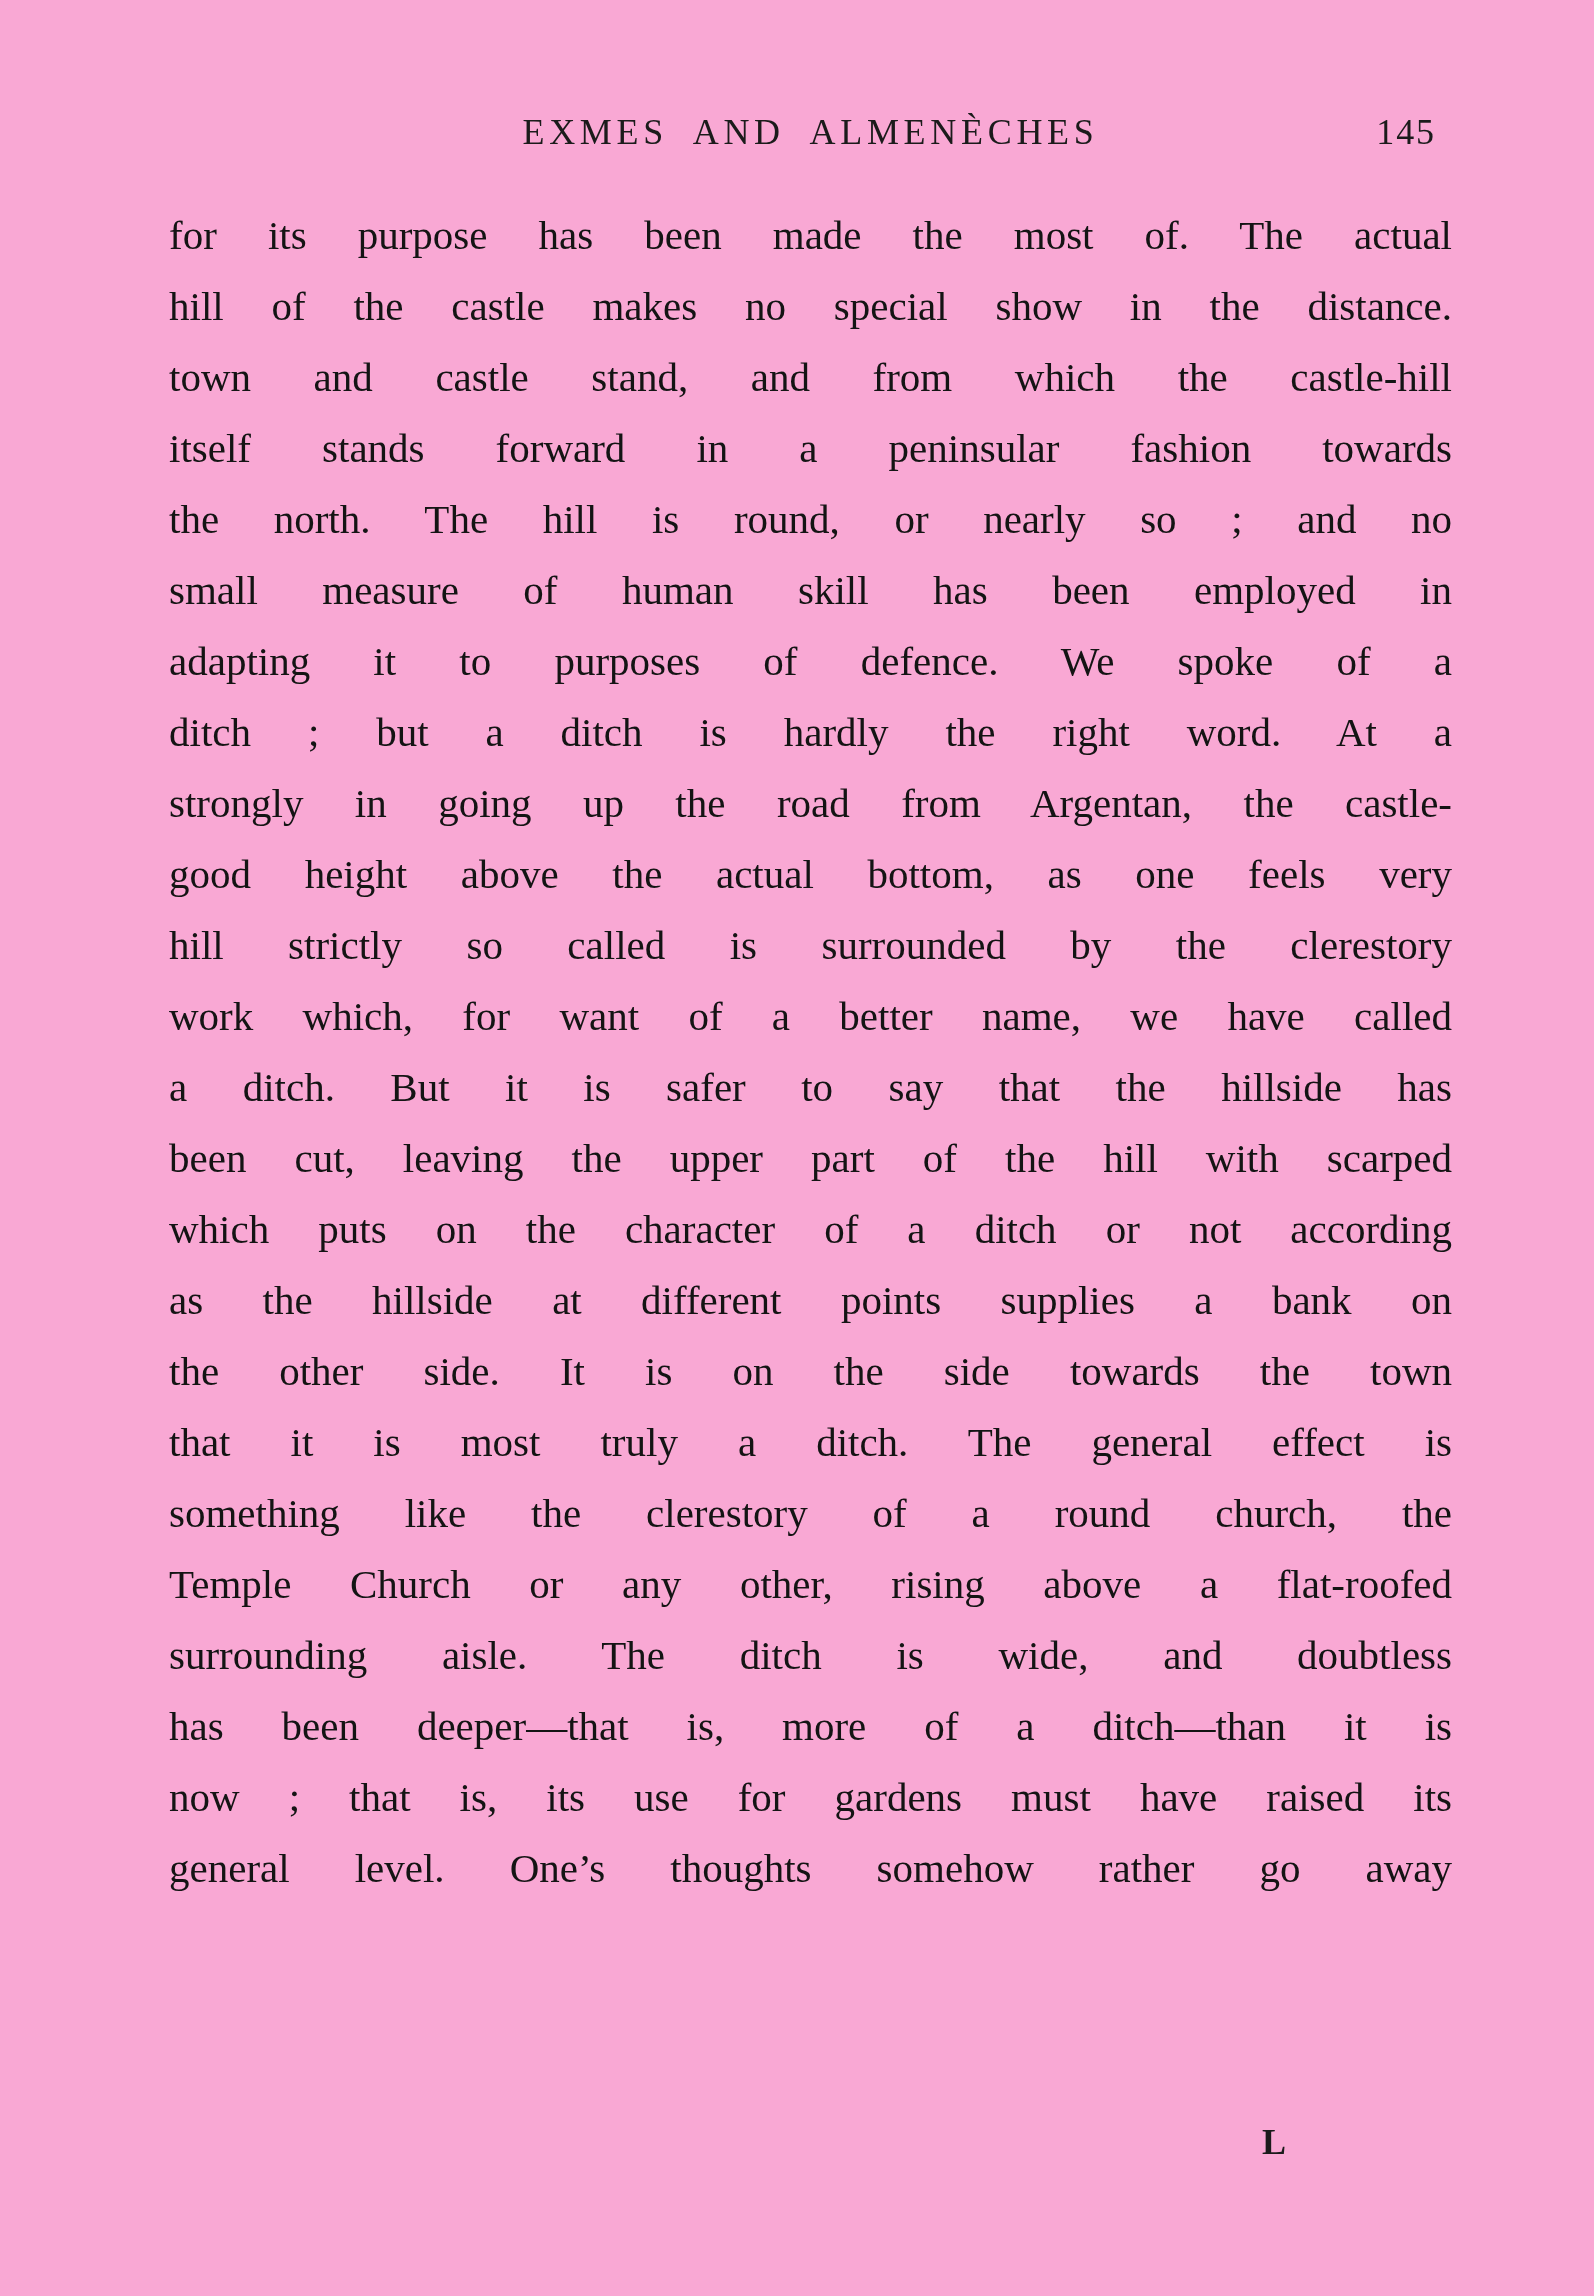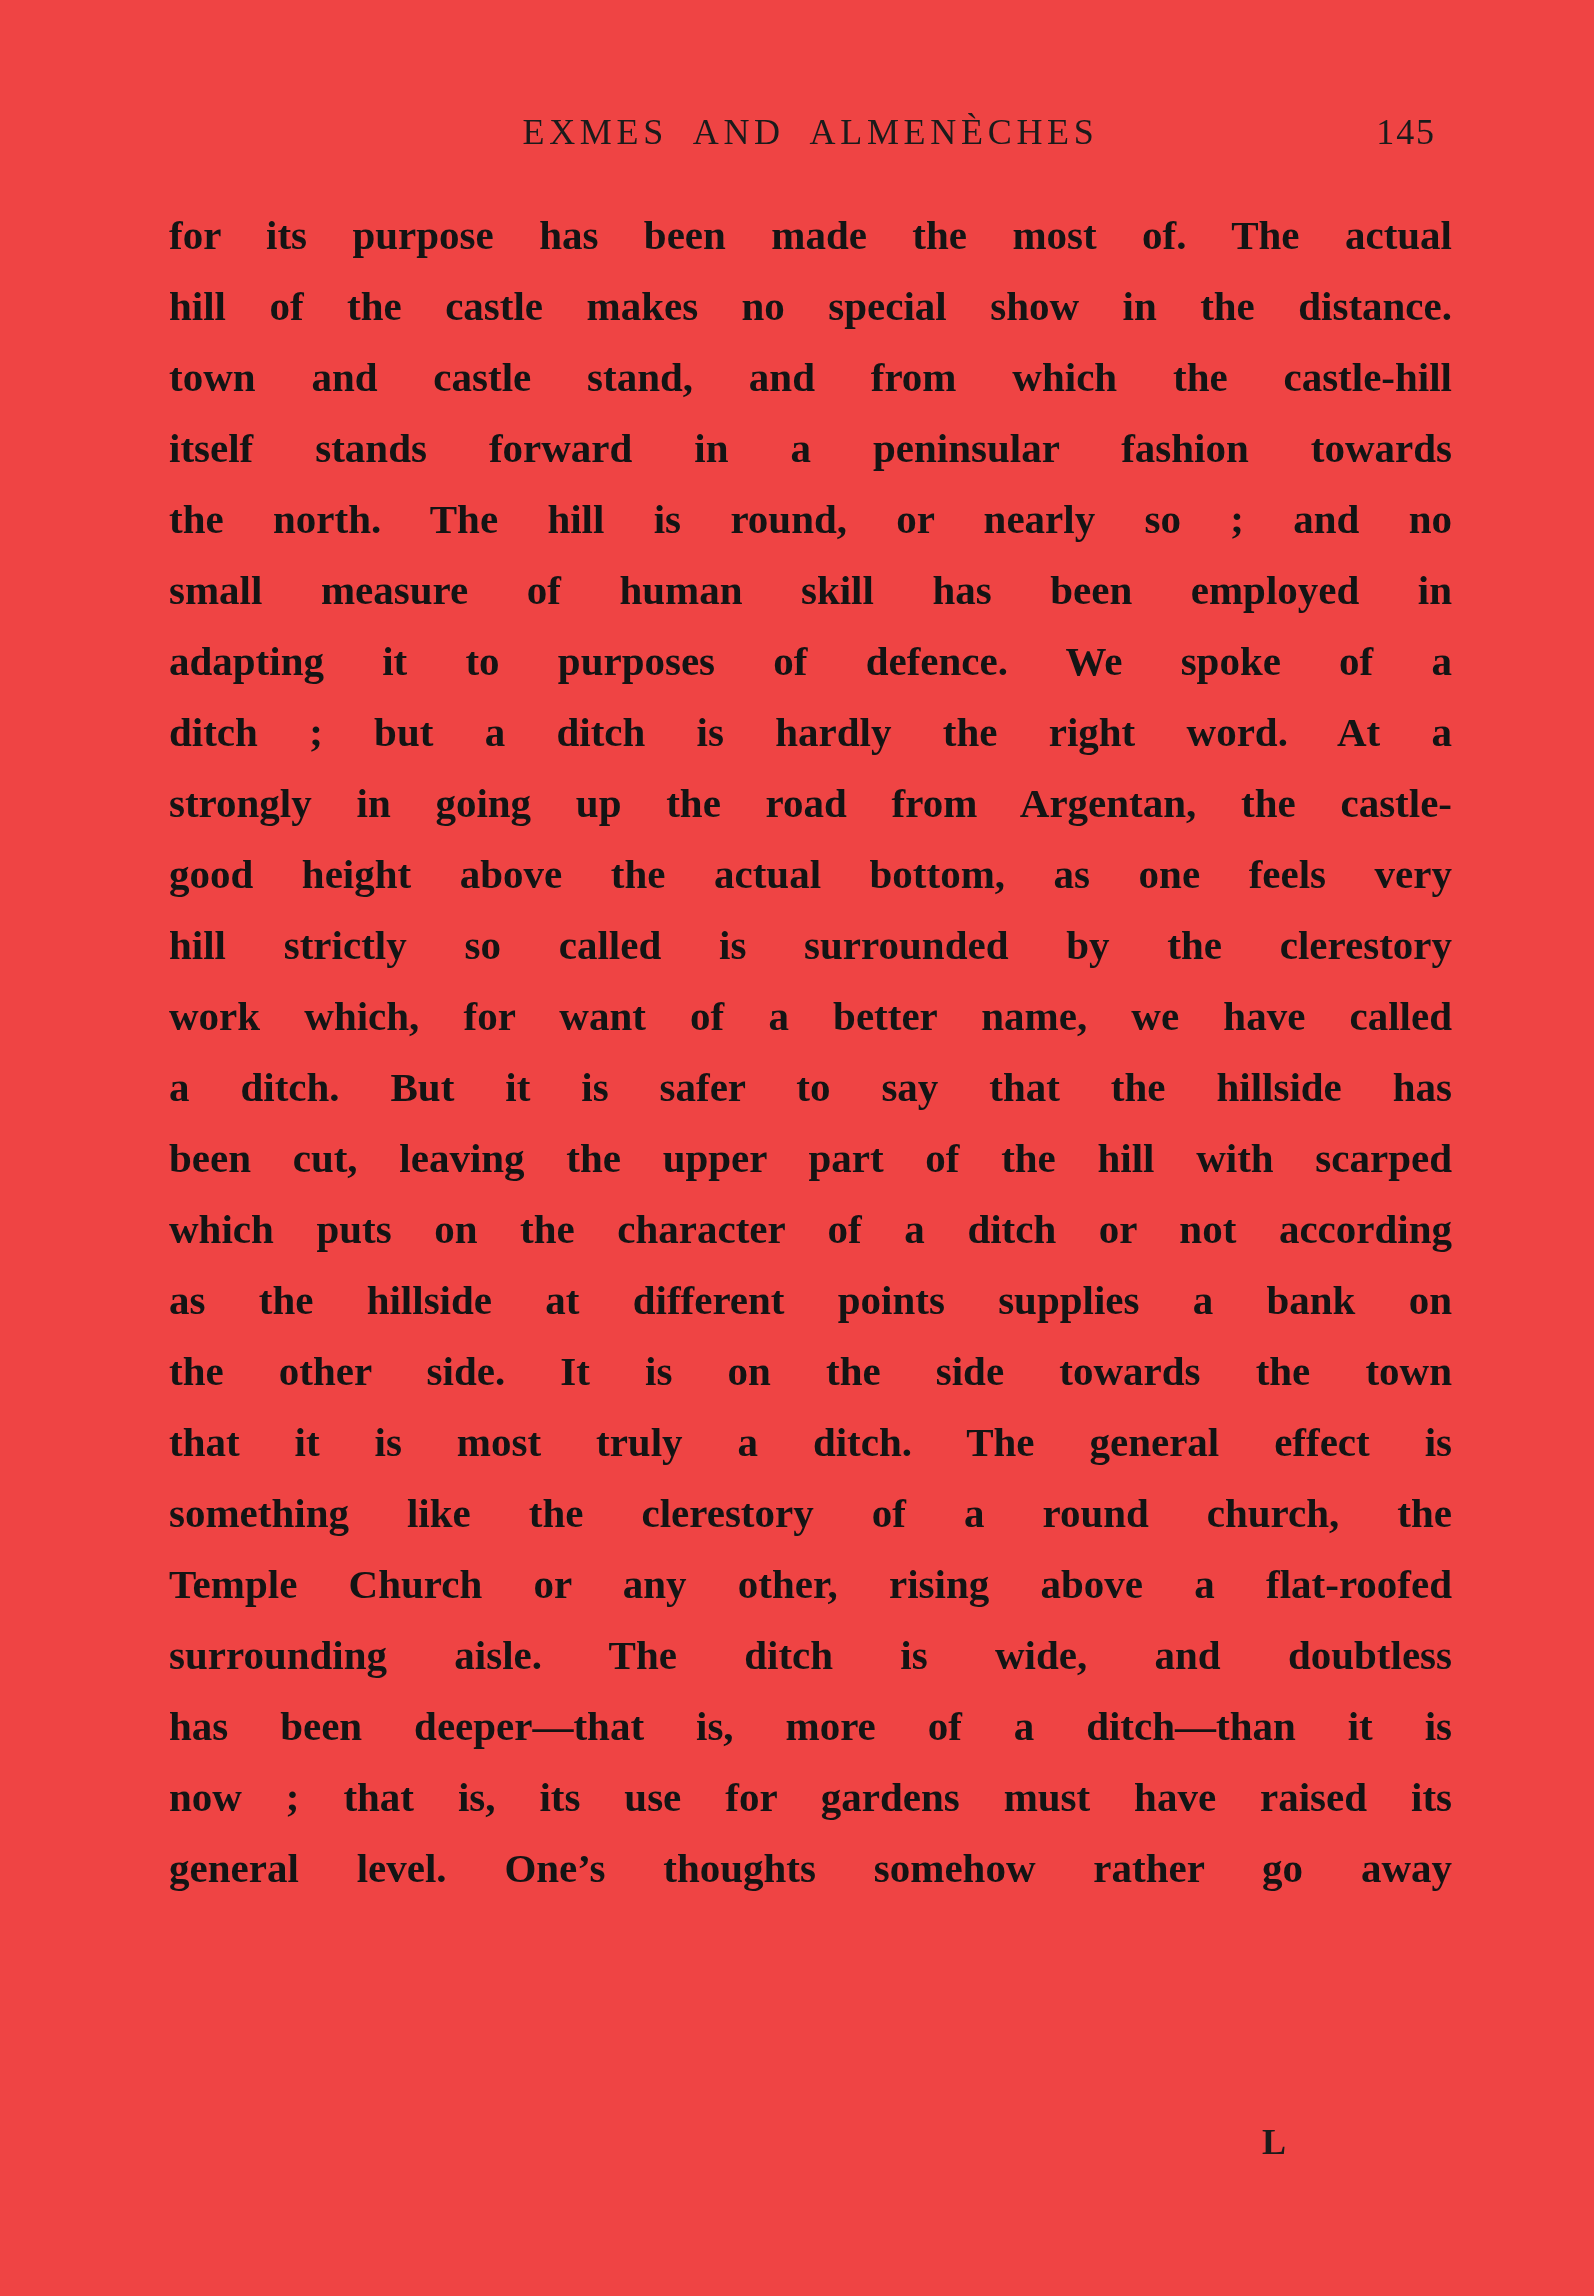--- a/index.html
+++ b/index.html
@@ -5,21 +5,21 @@
   html, body {
     margin: 0;
     padding: 0;
     background: #e8e8e8;
   }
   .page {
     position: relative;
     width: 1594px;
     height: 2297px;
     margin: 0 auto;
-    background: #ef4444;
+    background: #f9a8d4;
     color: #161616;
     font-family: "Liberation Serif", "DejaVu Serif", serif;
     overflow: hidden;
   }
   .running-head {
     position: absolute;
     top: 111px;
     left: 169px;
     width: 1283px;
     height: 49px;
@@ -38,21 +38,20 @@
     right: 16px;
     font-size: 36px;
     letter-spacing: 1.9px;
     color: #1b1b1b;
   }
   .text-block {
     position: absolute;
     top: 200px;
     left: 169px;
     width: 1283px;
-    font-weight: bold;
   }
   .line {
     font-size: 41px;
     line-height: 71px;
     height: 71px;
     text-align: justify;
     text-align-last: justify;
     white-space: normal;
     color: #141414;
   }

